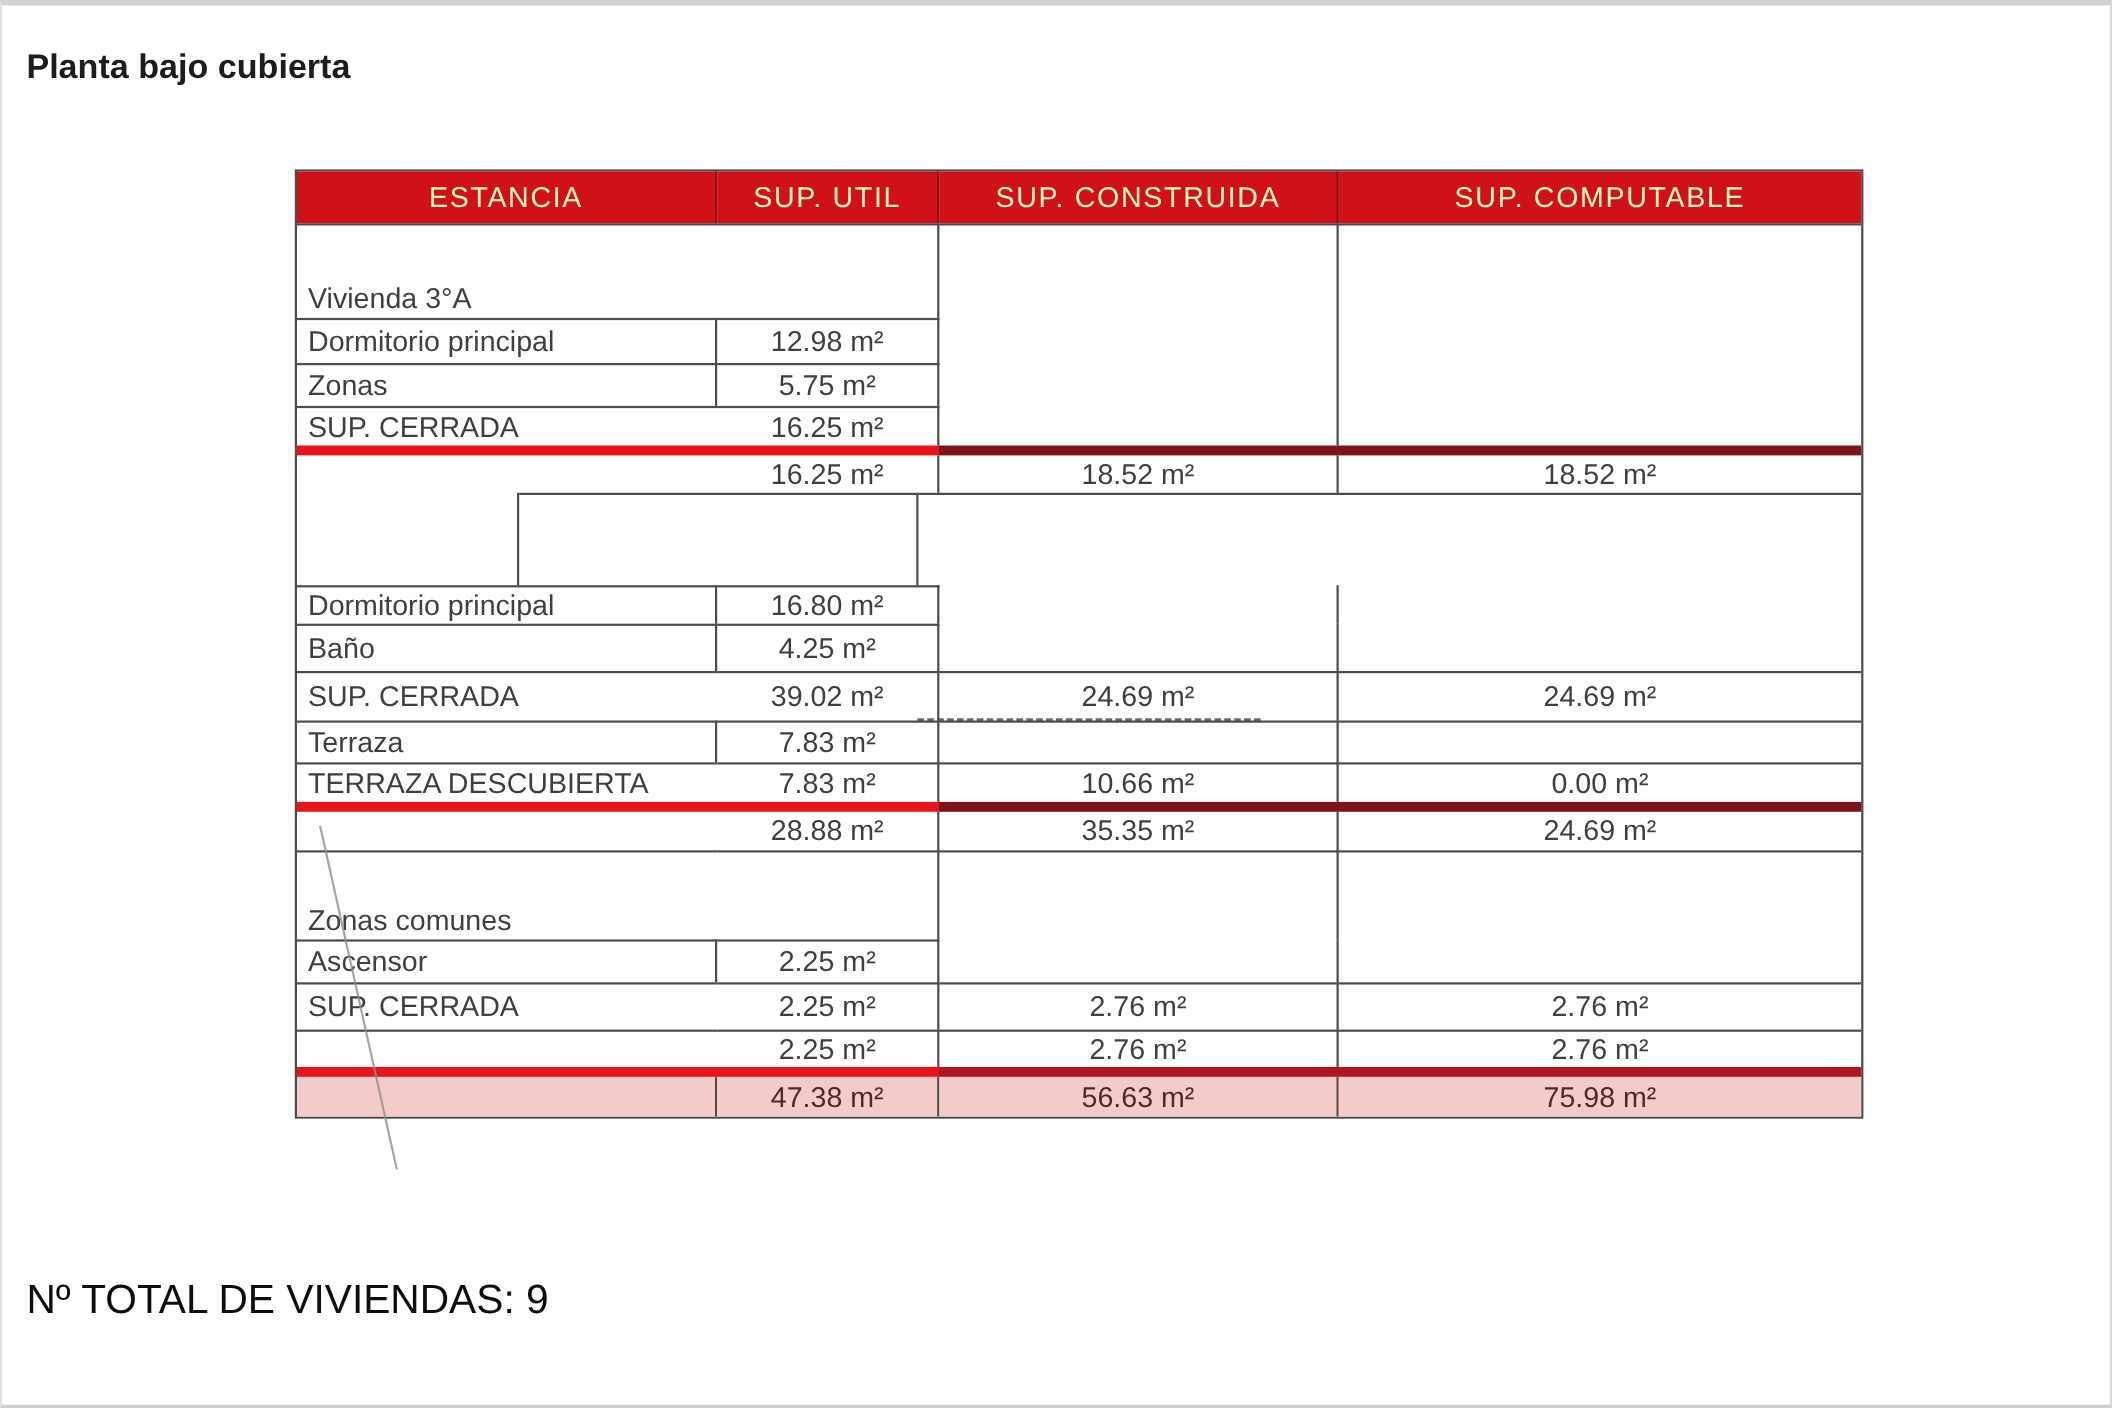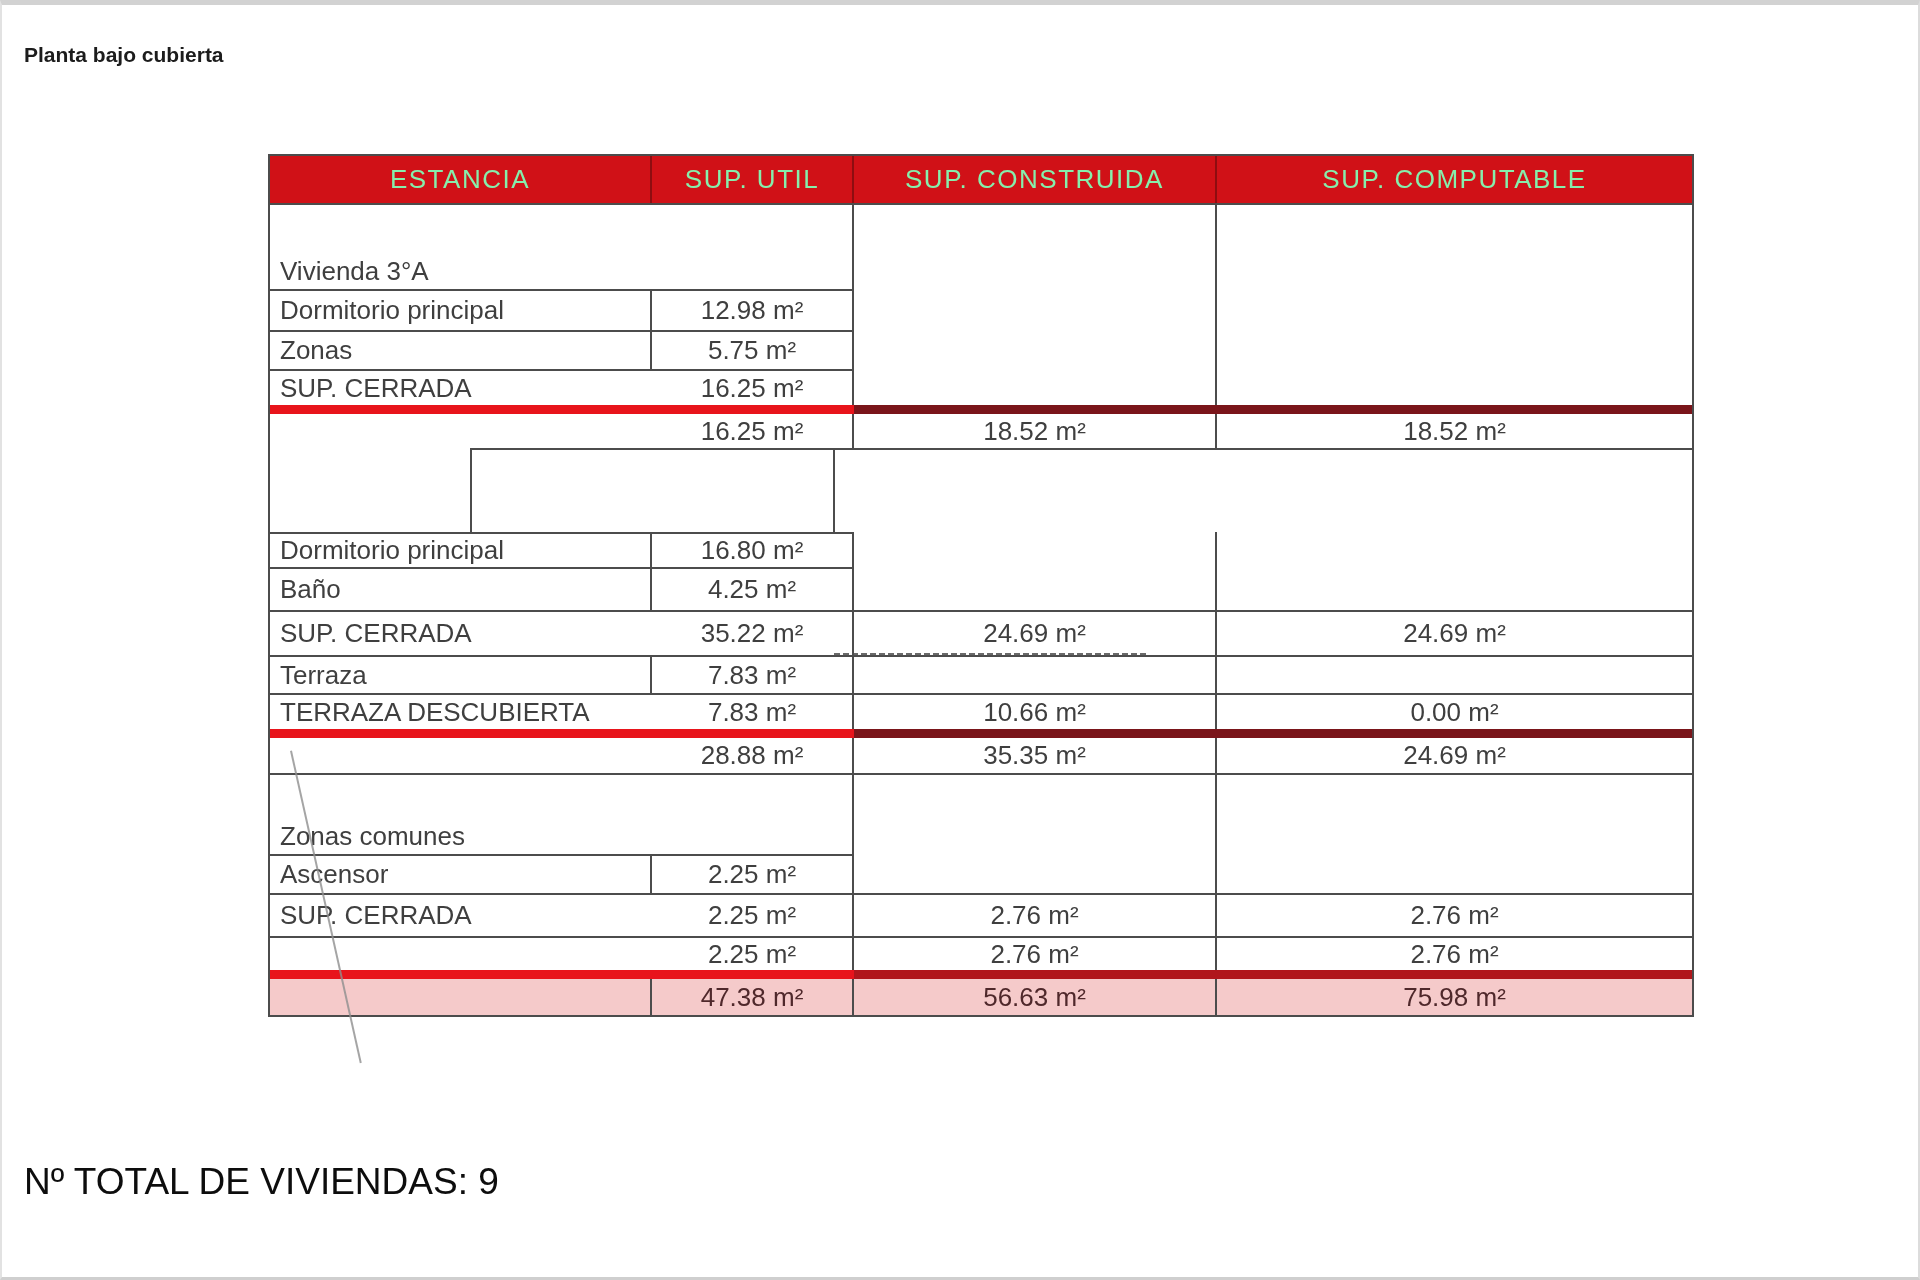--- a/index.html
+++ b/index.html
@@ -18,21 +18,21 @@
     background:#ffffff;
     font-family:"Liberation Sans", sans-serif;
     position:relative;
     border-top:5px solid #d2d2d2;
     border-left:2px solid #e2e2e2;
     border-right:2px solid #dcdcdc;
     border-bottom:3px solid #cfcfcf;
   }
   .page-title{
     position:absolute;left:22px;top:38px;
-    font-size:21px;color:#1c1c1c;font-weight:600;letter-spacing:0;
+    font-size:31px;color:#1c1c1c;font-weight:600;letter-spacing:0;
   }
   .footer-note{
     position:absolute;left:22px;top:1156px;
     font-size:37px;font-weight:normal;color:#0d0d0d;letter-spacing:0;
   }
   .areas-table{
     position:absolute;left:266px;top:149px;width:1426px;
     border:2px solid var(--bd);
     background:#fff;
   }
@@ -42,21 +42,21 @@
     font-size:26px;color:var(--txt);
     white-space:nowrap;overflow:hidden;
   }
   .c1{width:382px;justify-content:flex-start;padding-left:10px;}
   .c2{width:202px;}
   .c3{width:363px;}
   .c4{flex:1;}
   .bt{border-top:2px solid var(--bd);text-align:right;}
   .br{border-right:2px solid var(--bd);}
   .hdr .c{
-    background:var(--hdr);color:#86efac;
+    background:var(--hdr);color:#fef9c3;
     font-size:26px;letter-spacing:1.5px;
     justify-content:center;padding-left:0;
   }
   .hdr .br{border-right-color:#8e0d10;}
   .sec .c1{align-items:flex-end;padding-bottom:2px;}
   .redbar{
     height:9px;width:100%;
     background:linear-gradient(to right,var(--red) 0,var(--red) 584px,var(--reddark) 584px,var(--reddark) 100%);
   }
   .redbar.bright-right{
@@ -139,21 +139,21 @@
 
   <div class="tr" style="height:43px">
     <div class="c c1 bt br">Baño</div>
     <div class="c c2 bt br">4.25 m²</div>
     <div class="c c3 br"></div>
     <div class="c c4"></div>
   </div>
 
   <div class="tr" style="height:45px">
     <div class="c c1 bt">SUP. CERRADA</div>
-    <div class="c c2 bt br">35.22 m²</div>
+    <div class="c c2 bt br">39.02 m²</div>
     <div class="c c3 bt br">24.69 m²</div>
     <div class="c c4 bt">24.69 m²</div>
   </div>
 
   <div class="tr" style="height:38px">
     <div class="c c1 bt br">Terraza</div>
     <div class="c c2 bt br">7.83 m²</div>
     <div class="c c3 bt br"></div>
     <div class="c c4 bt"></div>
   </div>

